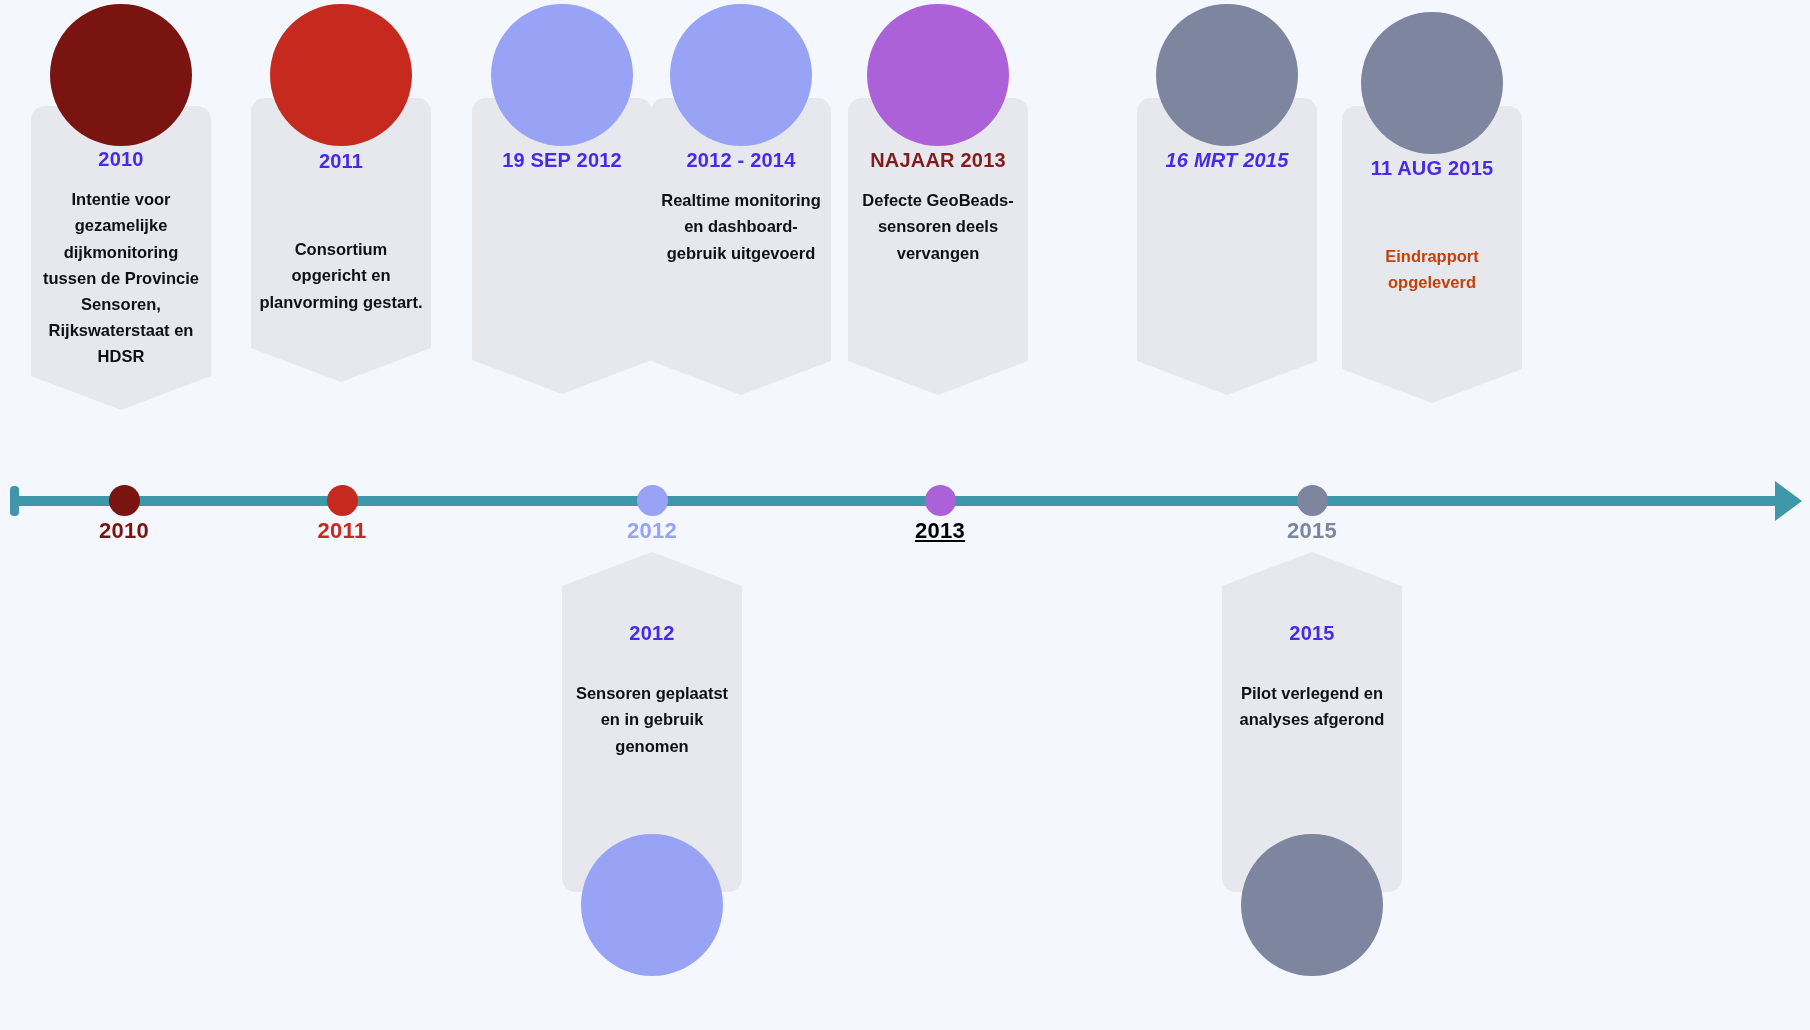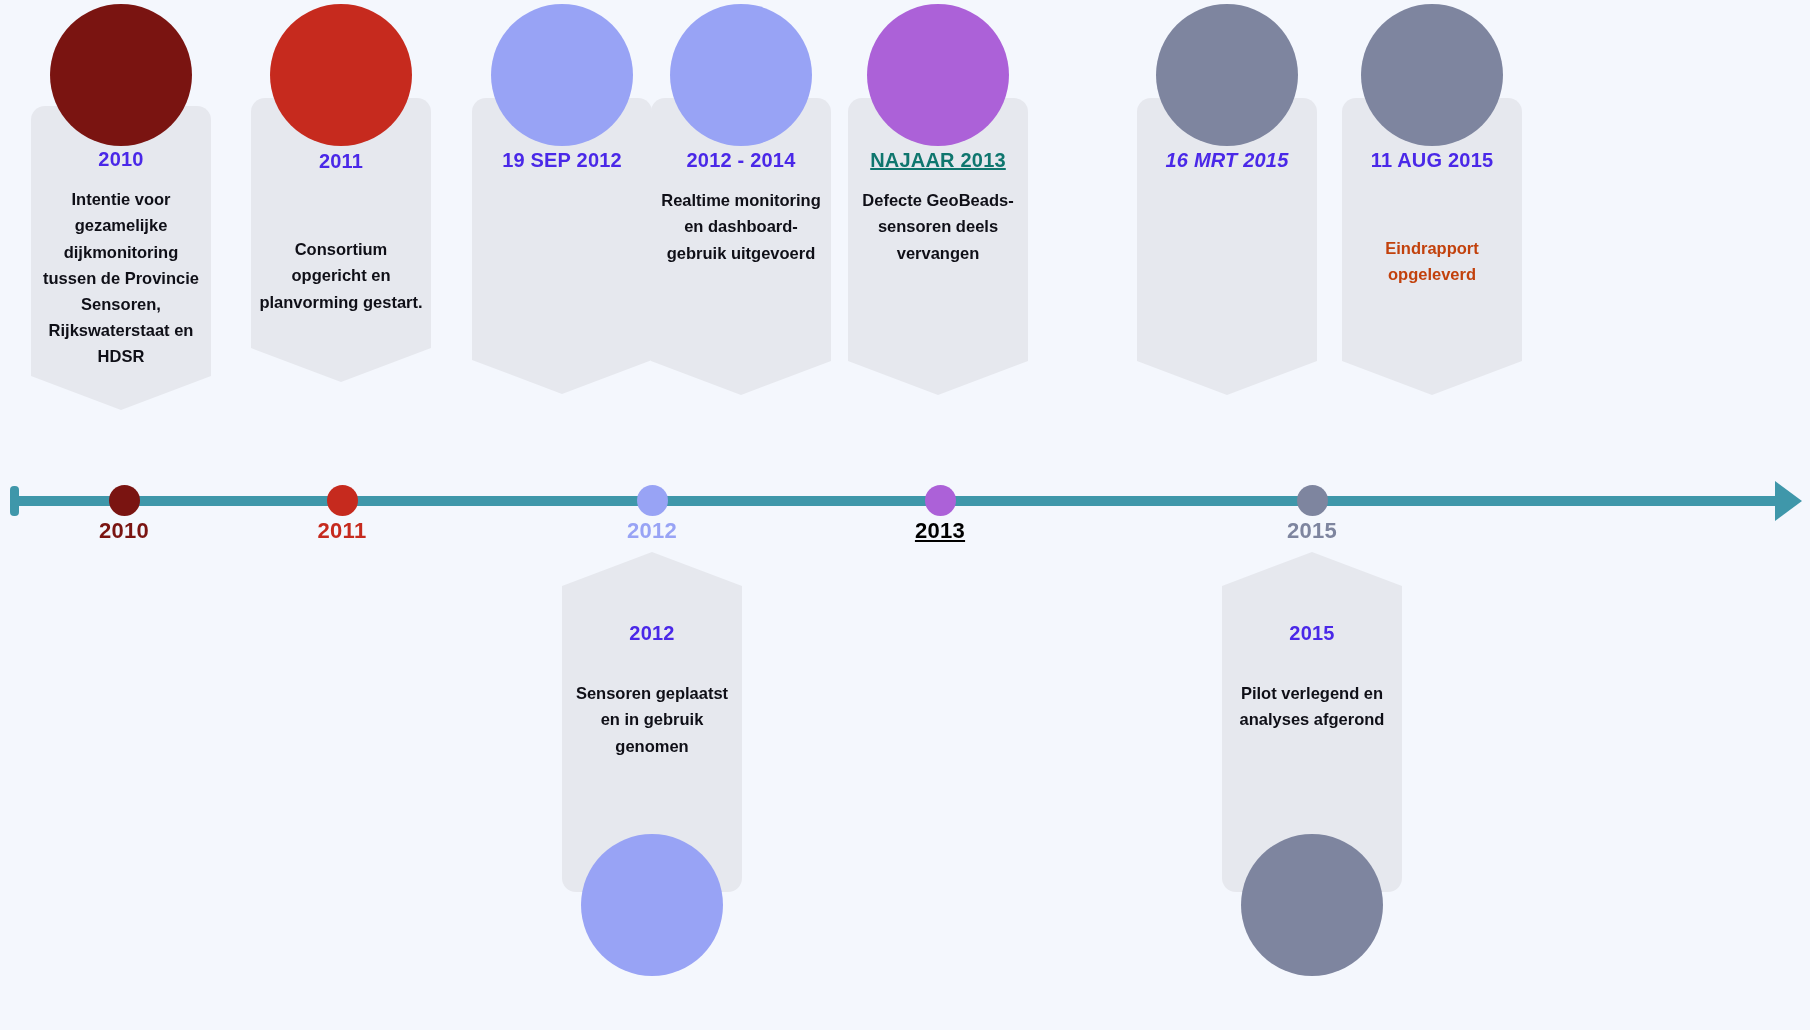--- a/index.html
+++ b/index.html
@@ -185,35 +185,35 @@
           <div class="date" style="color: rgb(74, 40, 232);">2012 - 2014</div>
           <div style="height: 14px;"></div>
           <div class="desc" style="color: rgb(15, 15, 23);">Realtime monitoring en dashboard-gebruik uitgevoerd</div>
         </div>
       </div>
       <div class="card card-top" style="left: 848px; top: 0px; height: 395px;">
         <div class="card-shape" style="top: 98px; height: 263px; background: rgb(230, 232, 238);"></div>
         <div class="card-tail" style="top: 361px; border-top-color: rgb(230, 232, 238);"></div>
         <div class="bubble" style="width: 142px; height: 142px; left: 19px; top: 4px; background: rgb(172, 97, 216);"></div>
         <div class="card-text" style="top: 147px;">
-          <div class="date" style="color: #0f766e; text-decoration: underline;">NAJAAR 2013</div>
+          <div class="date" style="color: #7f1d1d;">NAJAAR 2013</div>
           <div style="height: 14px;"></div>
           <div class="desc" style="color: rgb(15, 15, 23);">Defecte GeoBeads-sensoren deels vervangen</div>
         </div>
       </div>
       <div class="card card-top" style="left: 1137px; top: 0px; height: 395px; font-style: italic;">
         <div class="card-shape" style="top: 98px; height: 263px; background: rgb(230, 232, 238);"></div>
         <div class="card-tail" style="top: 361px; border-top-color: rgb(230, 232, 238);"></div>
         <div class="bubble" style="width: 142px; height: 142px; left: 19px; top: 4px; background: rgb(126, 133, 159);"></div>
         <div class="card-text" style="top: 147px;">
           <div class="date" style="color: rgb(74, 40, 232);">16 MRT 2015</div>
           <div style="height: 14px;"></div>
         </div>
       </div>
-      <div class="card card-top" style="left: 1342px; top: 0px; height: 395px; padding-left: 24px;">
+      <div class="card card-top" style="left: 1342px; top: 8px; height: 395px; padding-left: 24px;">
         <div class="card-shape" style="top: 98px; height: 263px; background: rgb(230, 232, 238);"></div>
         <div class="card-tail" style="top: 361px; border-top-color: rgb(230, 232, 238);"></div>
         <div class="bubble" style="width: 142px; height: 142px; left: 19px; top: 4px; background: rgb(126, 133, 159);"></div>
         <div class="card-text" style="top: 147px;">
           <div class="date" style="color: rgb(74, 40, 232);">11 AUG 2015</div>
           <div style="height: 14px;"></div>
           <div class="desc" style="color: #c2410c; margin-top: 48px;">Eindrapport opgeleverd</div>
         </div>
       </div>
     </div>

